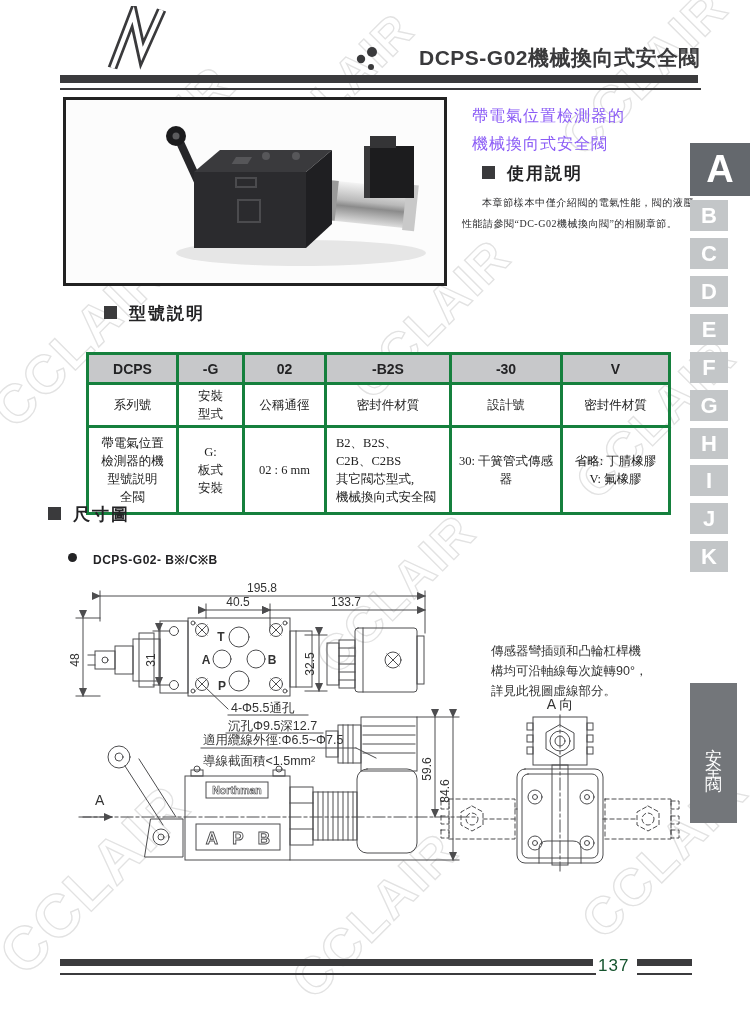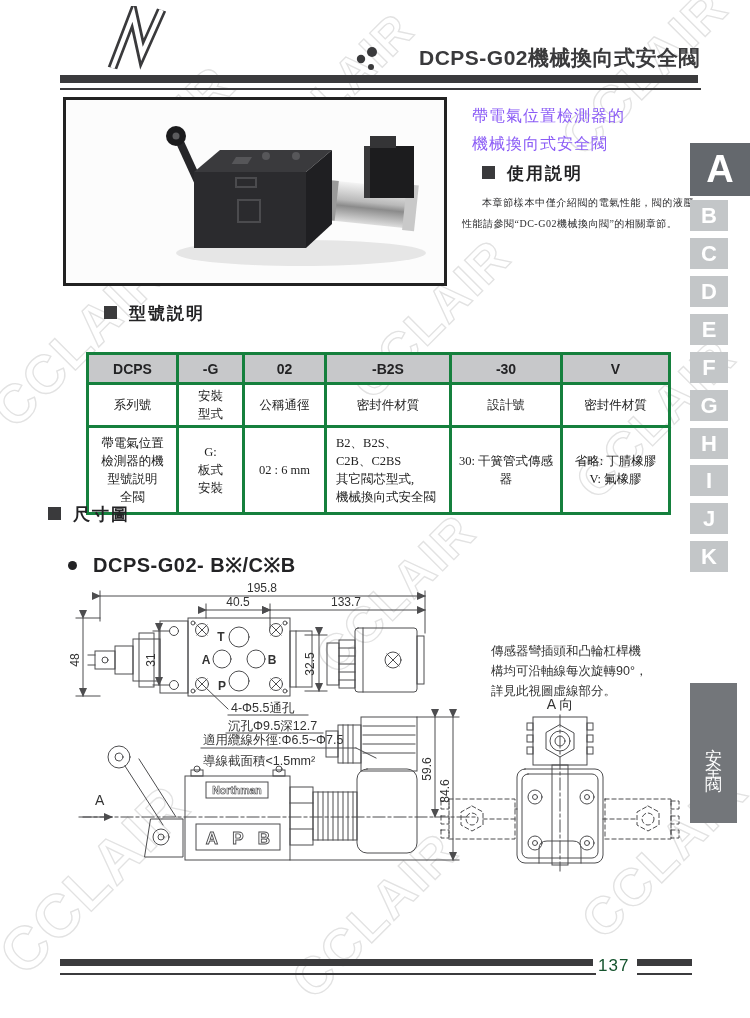--- a/index.html
+++ b/index.html
@@ -39,21 +39,21 @@
   table.model td{border:3px solid #15803d;text-align:center;vertical-align:middle;
                  font-family:"Liberation Serif",serif;font-size:12.5px;color:#222;line-height:18px;}
   table.model tr.codes td{background:#c7c8ca;font-family:"Liberation Sans",sans-serif;
                           font-weight:bold;font-size:14px;height:25px;color:#232325;}
   table.model tr.labels td{height:38px;white-space:pre-line;}
   table.model tr.details td{height:80px;white-space:pre-line;padding:2px 4px;}
   td.al{text-align:left !important;padding-left:9px !important;}
   
   .bullet-dot{display:inline-block;width:9px;height:9px;border-radius:50%;background:#232325;
               margin-right:16px;vertical-align:2px;}
-  .dim-model{position:absolute;left:68px;top:551px;font-size:20px;font-weight:bold;color:#232325;
+  .dim-model{position:absolute;left:68px;top:551px;font-size:12px;font-weight:bold;color:#232325;
              letter-spacing:.5px;}
   svg text{font-family:"Liberation Sans",sans-serif;}
   .dim{font-size:12px;fill:#333;}
   .cjk{font-size:12.5px;fill:#333;}
   .port{font-size:12px;fill:#333;font-weight:bold;}
   
   .pageno{position:absolute;left:598px;top:956px;font-size:17px;color:#14532d;letter-spacing:1px;}
 </style>
 </head>
 <body>

